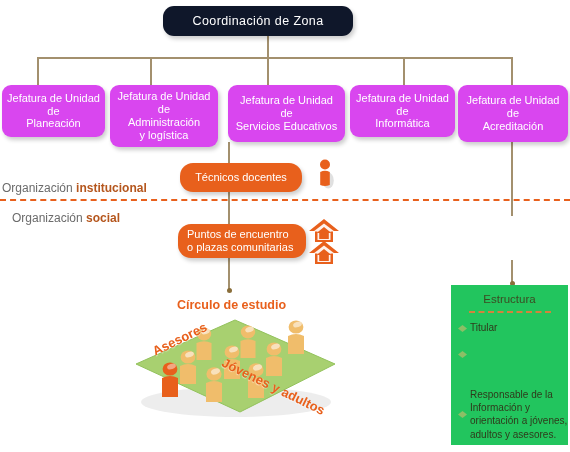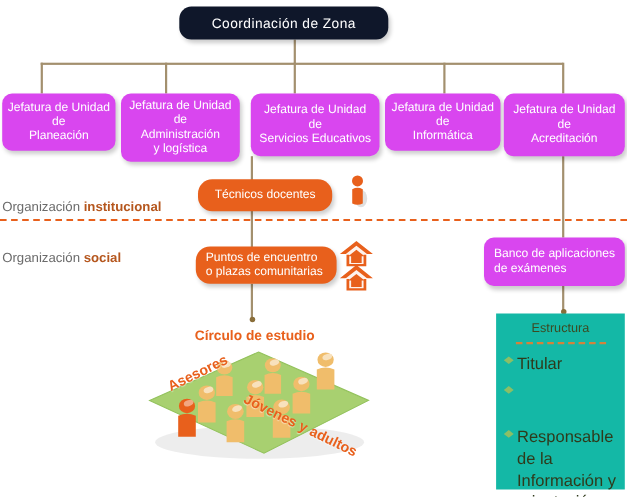--- a/index.html
+++ b/index.html
@@ -68,41 +68,41 @@
     font-size:13px;
     font-weight:bold;
     color:#e8601c;
     white-space:nowrap;
     text-shadow:0 1px 1px rgba(255,255,255,.55);
   }
 
   
   .panel{
     position:absolute;
-    background:#14b8a6;
+    background:#22c55e;
     box-sizing:border-box;
   }
   .panel-title{
     position:absolute;
     width:100%;
     text-align:center;
     font-size:11.5px;
     color:#3c4a22;
     top:8px;
   }
   .panel-rule{
     position:absolute;
     border-top:2px dashed #d2833c;
     height:0;
   }
   .bullet-row{
     position:absolute;
     display:flex;
-    align-items:flex-start;
-    font-size:15px;
+    align-items:center;
+    font-size:10px;
     color:#2f3a1b;
     line-height:1.32;
     white-space:pre-line;
   }
   .bullet-row .bg{
     flex:0 0 auto;
     margin-right:2px;
     margin-top:1px;
   }
 </style>
@@ -159,40 +159,38 @@
     <circle cx="10" cy="6.5" r="5" fill="#e8601c"></circle>
     <path d="M5.2 14 q4.8 -2.6 9.6 0 v13 q-4.8 2.2 -9.6 0 z" fill="#e8601c"></path>
   </svg>
 
   <div class="divider" style="left:0px;top:199px;width:570px;"></div>
 
   <div class="orglabel" style="left:2px;top:181px;">
     <span>Organización </span><b>institucional</b>
   </div>
 
-  <div class="orglabel" style="left:2px;top:211px;margin-top:16px;">
+  <div class="orglabel" style="left:12px;top:211px;">
     <span>Organización </span><b>social</b>
   </div>
 
   <div class="node orange" style="left:178px;top:224px;width:128px;height:34px;text-align:left;justify-content:flex-start;padding-left:9px;">Puntos de encuentro
 o plazas comunitarias</div>
 
   <svg class="icon" style="left:308px;top:218px;" width="32" height="26" viewBox="0 0 32 26">
     <path d="M16 1 L31 13 L25 13 L25 24 L7 24 L7 13 L1 13 Z" fill="#e8601c"></path>
     <path d="M16 5.5 L26.5 13.6 L22.5 13.6 L22.5 22 L9.5 22 L9.5 13.6 L5.5 13.6 Z" fill="#ffffff" opacity="0.92"></path>
     <path d="M16 9 L23.5 15 L20.8 15 L20.8 21 L11.2 21 L11.2 15 L8.5 15 Z" fill="#e8601c"></path>
   </svg>
   <svg class="icon" style="left:308px;top:240px;" width="32" height="26" viewBox="0 0 32 26">
     <path d="M16 1 L31 13 L25 13 L25 24 L7 24 L7 13 L1 13 Z" fill="#e8601c"></path>
     <path d="M16 5.5 L26.5 13.6 L22.5 13.6 L22.5 22 L9.5 22 L9.5 13.6 L5.5 13.6 Z" fill="#ffffff" opacity="0.92"></path>
     <path d="M16 9 L23.5 15 L20.8 15 L20.8 21 L11.2 21 L11.2 15 L8.5 15 Z" fill="#e8601c"></path>
   </svg>
 
-  <div class="node green" style="left:440px;top:216px;width:128px;height:44px;text-align:left;justify-content:flex-start;padding-left:9px;">Banco de aplicaciones
-de exámenes</div>
 
   <div class="circ-title" style="left:177px;top:298px;">Círculo de estudio</div>
 
   <svg class="icon" style="left:128px;top:312px;" width="214" height="110" viewBox="0 0 214 110">
 
     <ellipse cx="108" cy="90" rx="95" ry="15" fill="#000" opacity="0.07"></ellipse>
 
     <path d="M107 8 L207 52 L112 100 L8 52 Z" fill="#a8d070"></path>
     <path d="M107 8 L207 52 L112 100 L8 52 Z" fill="none" stroke="#93c25c" stroke-width="1"></path>
 

